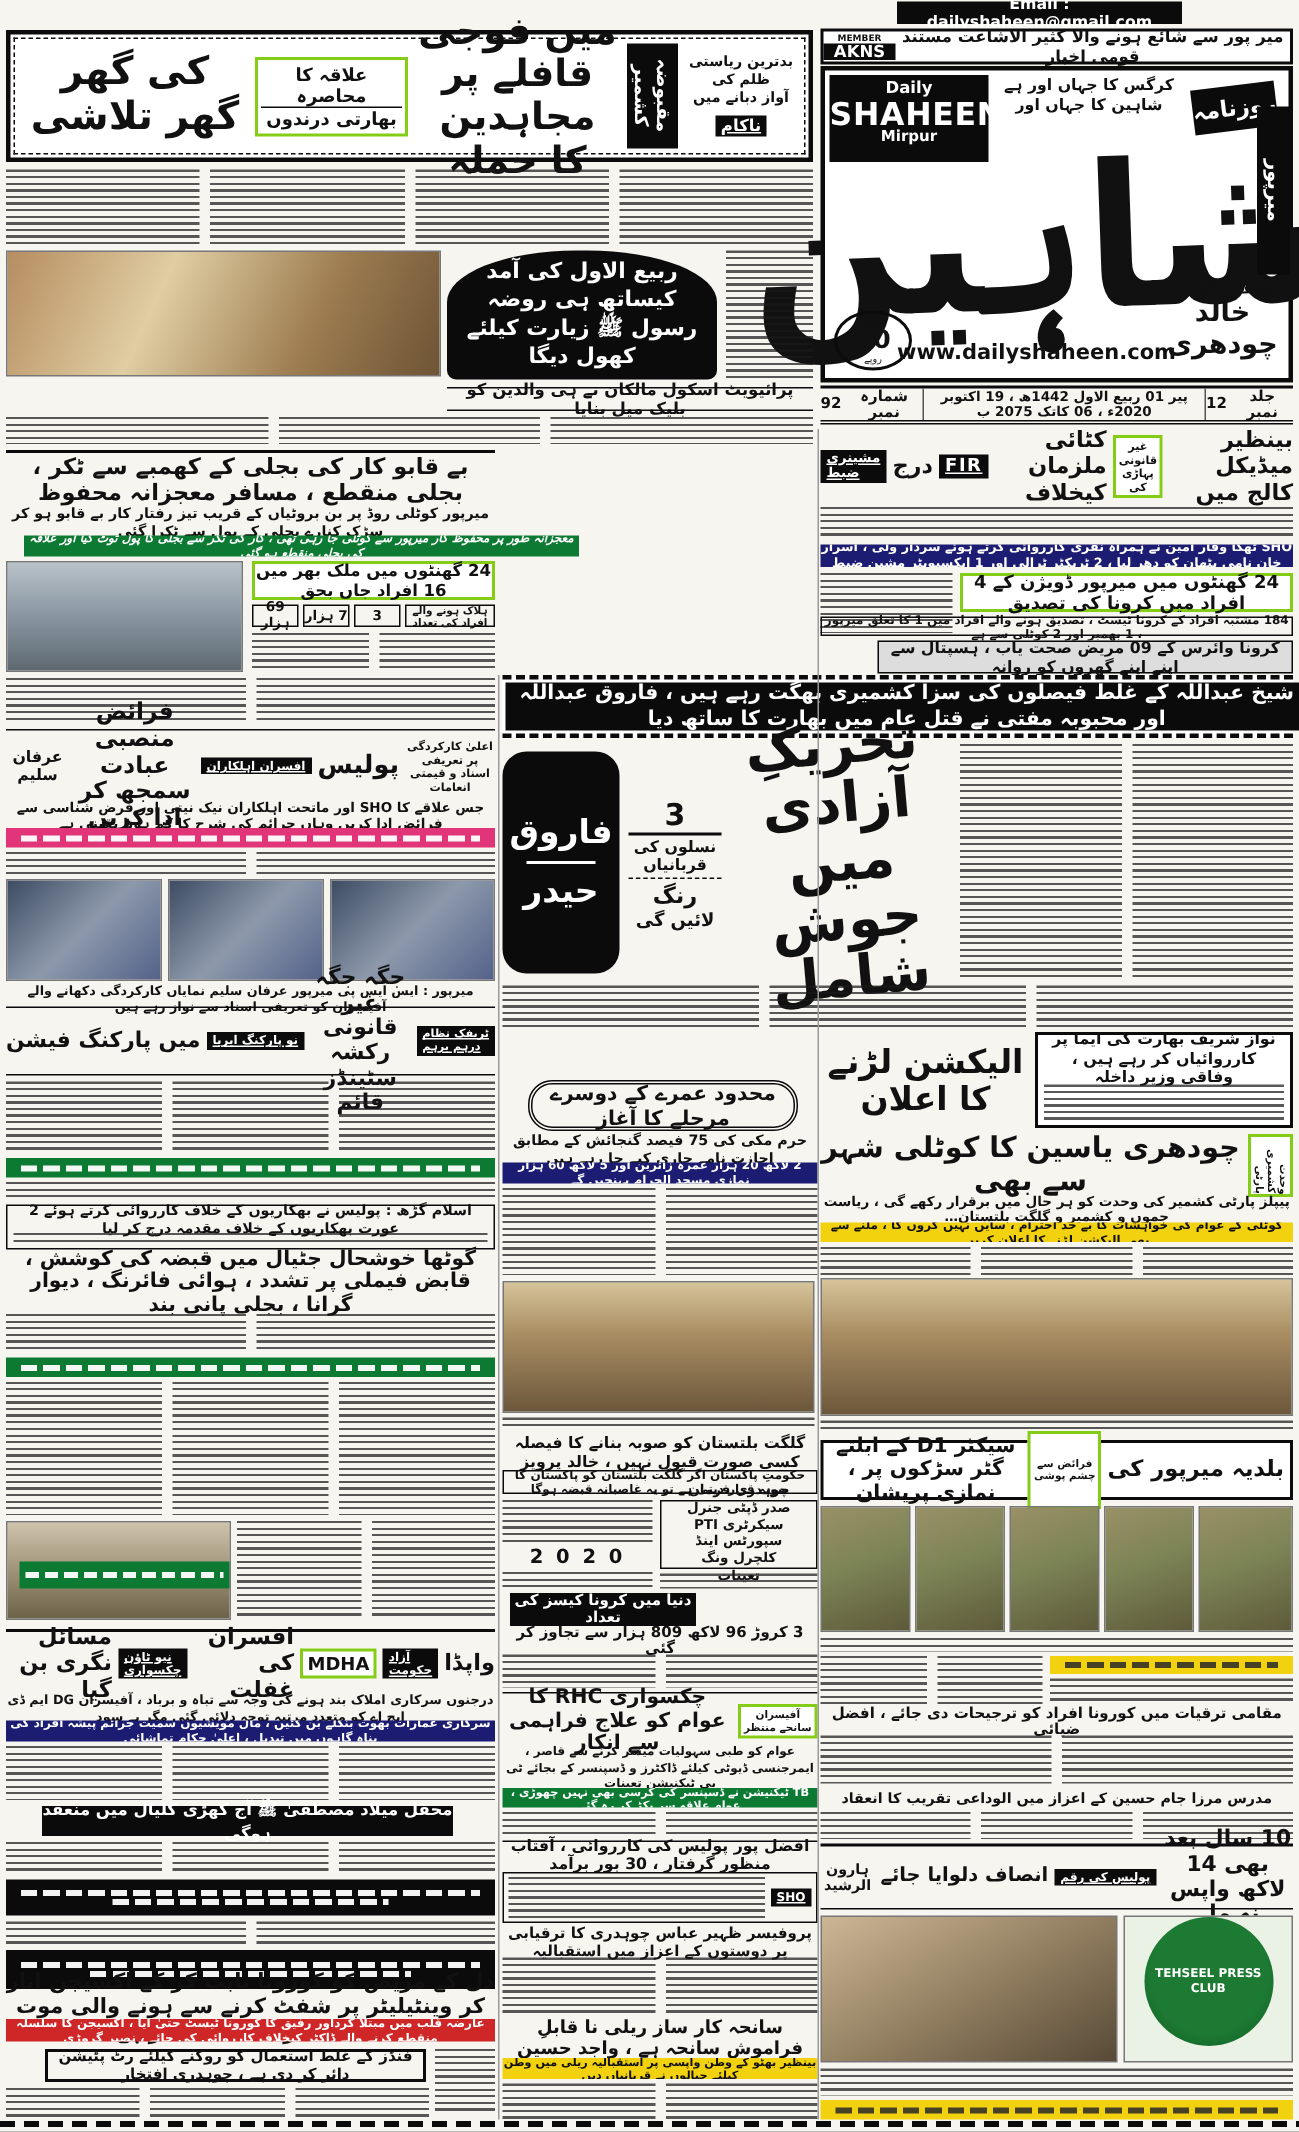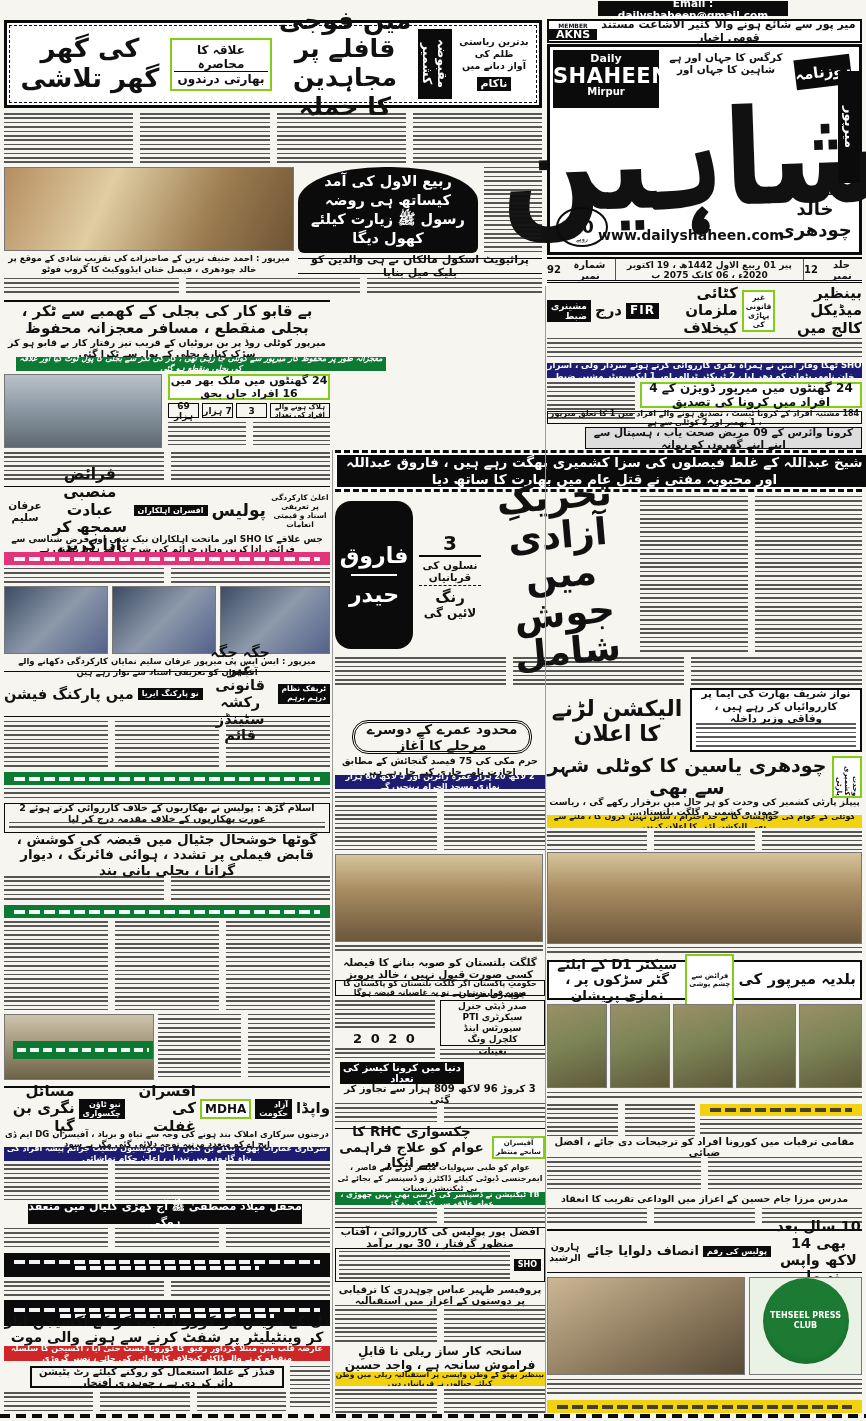--- a/index.html
+++ b/index.html
@@ -4,21 +4,21 @@
 <style>
   html,body{margin:0;padding:0;background:#888;}
   #paper{position:relative;width:866px;height:1421px;background:#f7f5f0;overflow:hidden;
          font-family:"DejaVu Sans",sans-serif;color:#111;}
   .abs{position:absolute;box-sizing:border-box;}
   .ur{direction:rtl;unicode-bidi:embed;}
   .ctr{display:flex;align-items:center;justify-content:center;text-align:center;}
   .b{font-weight:bold;}
   .band{background:#0b0b0b;color:#fff;}
   .chip{background:#0b0b0b;color:#fff;display:inline-flex;flex-direction:column;justify-content:center;
-        padding:1px 4px;text-align:right;line-height:1.15;}
+        padding:1px 4px;text-align:left;line-height:1.15;text-decoration:underline;}
   .obox{border:2px solid #84cc16;background:#fff;}
   
   .gk{background-image:repeating-linear-gradient(to bottom,rgba(25,25,25,.72) 0 1.5px,transparent 1.5px 4.4px);}
   .gkcols{display:flex;gap:7px;}
   .gkcols i{flex:1;display:block;}
   
   .rvs{display:flex;flex-direction:column;justify-content:center;gap:2px;padding:2px 10px;}
   .rvs i{display:block;height:4px;background-image:repeating-linear-gradient(90deg,rgba(255,255,255,.95) 0 11px,transparent 11px 15px);}
   .strip{font-size:9px;line-height:1.2;color:#fff;overflow:hidden;}
   .blue{background:#1c1c72;} .green{background:#0c7a33;} .yellow{background:#f2d10e;color:#111;}
@@ -105,21 +105,20 @@
   </div>
 
   <div class="abs gkcols" style="left:4px;top:113px;width:538px;height:50px;">
     <i class="gk"></i>
       <i class="gk"></i>
       <i class="gk"></i>
       <i class="gk"></i>
   </div>
 
   <div class="abs photo p-warm" style="left:4px;top:167px;width:290px;height:84px;"></div>
-  <div class="abs ur cap b" style="left:4px;top:253px;width:290px;height:20px;">میرپور : احمد حنیف ترین کے صاحبزادے کی تقریبِ شادی کے موقع پر خالد چودھری ، فیصل ختان ایڈووکیٹ کا گروپ فوٹو</div>
   <div class="abs band ur ctr" style="left:298px;top:167px;width:180px;height:86px;border-radius:48% 48% 6px 6px / 40% 40% 6px 6px;padding:4px 10px;font-size:14.5px;font-weight:bold;line-height:1.3;">ربیع الاول کی آمد کیساتھ ہی روضہ رسول ﷺ زیارت کیلئے کھول دیگا</div>
   <div class="abs gk" style="left:484px;top:167px;width:58px;height:86px;"></div>
   <div class="abs ur ctr b" style="left:298px;top:258px;width:244px;height:16px;border-top:1.5px solid #0b0b0b;border-bottom:1.5px solid #0b0b0b;font-size:11px;">پرائیویٹ اسکول مالکان نے ہی والدین کو بلیک میل بنایا</div>
   <div class="abs gkcols" style="left:4px;top:278px;width:538px;height:18px;">
     <i class="gk"></i>
       <i class="gk"></i>
       <i class="gk"></i>
   </div>
 
   <div class="abs ur" style="left:547px;top:288px;width:315px;height:46px;display:flex;align-items:center;justify-content:center;gap:4px;">

